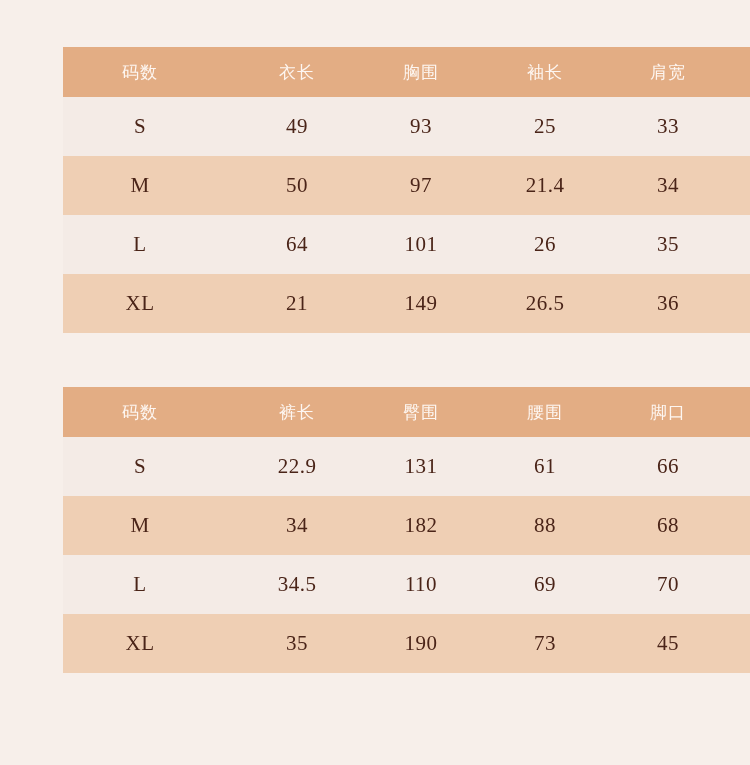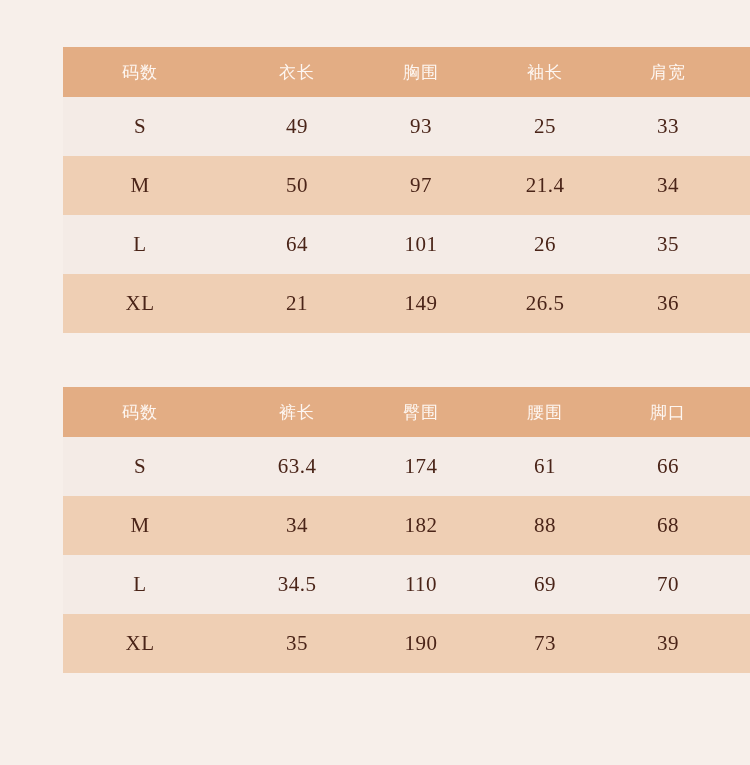--- a/index.html
+++ b/index.html
@@ -135,22 +135,22 @@
         <th class="c1-cell">码数</th>
         <th>裤长</th>
         <th>臀围</th>
         <th>腰围</th>
         <th class="c5-cell">脚口</th>
       </tr>
     </thead>
     <tbody>
       <tr class="row-light">
         <td class="c1-cell">S</td>
-        <td>63.4</td>
-        <td>174</td>
+        <td>22.9</td>
+        <td>131</td>
         <td>61</td>
         <td class="c5-cell">66</td>
       </tr>
       <tr class="row-tint">
         <td class="c1-cell">M</td>
         <td>34</td>
         <td>182</td>
         <td>88</td>
         <td class="c5-cell">68</td>
       </tr>
@@ -159,18 +159,18 @@
         <td>34.5</td>
         <td>110</td>
         <td>69</td>
         <td class="c5-cell">70</td>
       </tr>
       <tr class="row-tint">
         <td class="c1-cell">XL</td>
         <td>35</td>
         <td>190</td>
         <td>73</td>
-        <td class="c5-cell">39</td>
+        <td class="c5-cell">45</td>
       </tr>
     </tbody>
   </table>
 
 </div>
 
 </body></html>

